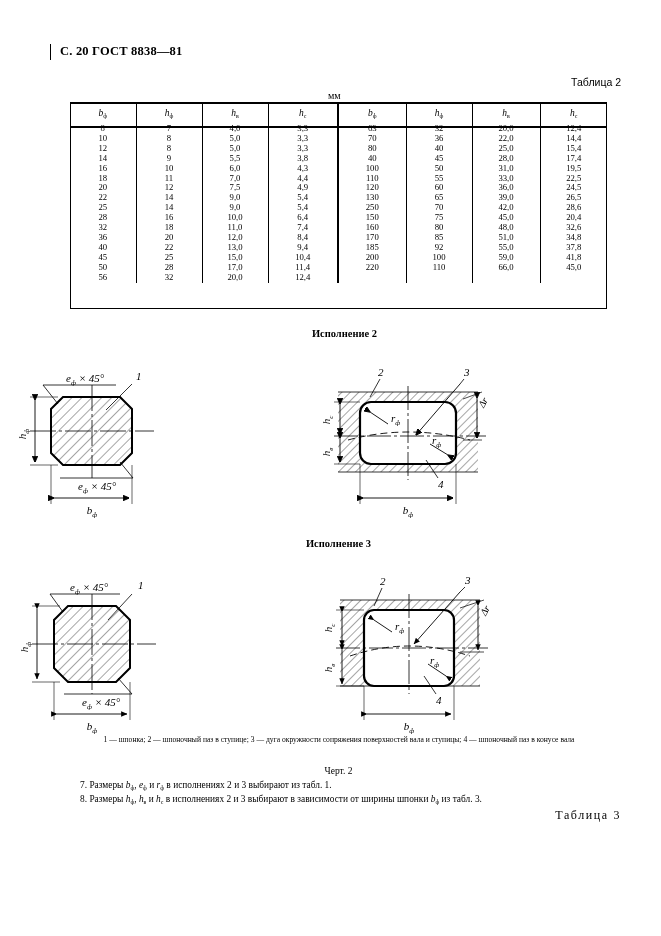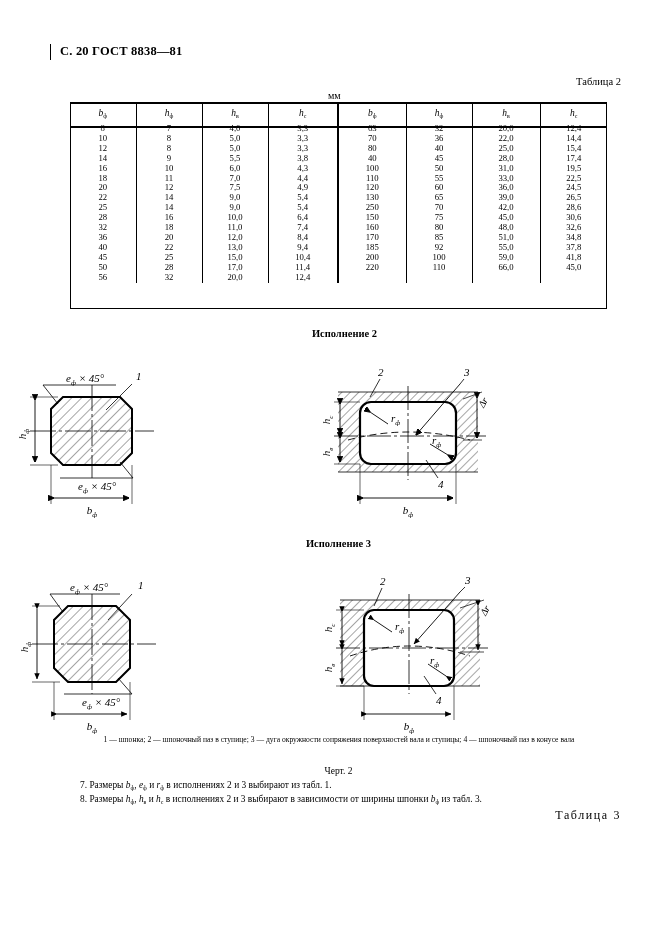--- a/index.html
+++ b/index.html
@@ -41,21 +41,21 @@
     width: 1px;
     height: 16px;
     background: #000;
   }
 
   .table-caption {
     position: absolute;
     right: 48px;
     top: 76px;
     font-size: 10.5px;
-    font-family: Liberation Serif, serif;
+    font-family: Liberation Sans, sans-serif;
   }
   .unit-label {
     position: absolute;
     left: 320px;
     top: 90px;
     font-size: 10px;
     font-family: "Liberation Serif", serif;
   }
 
   
@@ -301,21 +301,21 @@
             <td>28,6</td>
           </tr>
           <tr>
             <td>28</td>
             <td>16</td>
             <td>10,0</td>
             <td>6,4</td>
             <td class="sep-col">150</td>
             <td>75</td>
             <td>45,0</td>
-            <td>30,6</td>
+            <td>20,4</td>
           </tr>
           <tr>
             <td>32</td>
             <td>18</td>
             <td>11,0</td>
             <td>7,4</td>
             <td class="sep-col">160</td>
             <td>80</td>
             <td>48,0</td>
             <td>32,6</td>

